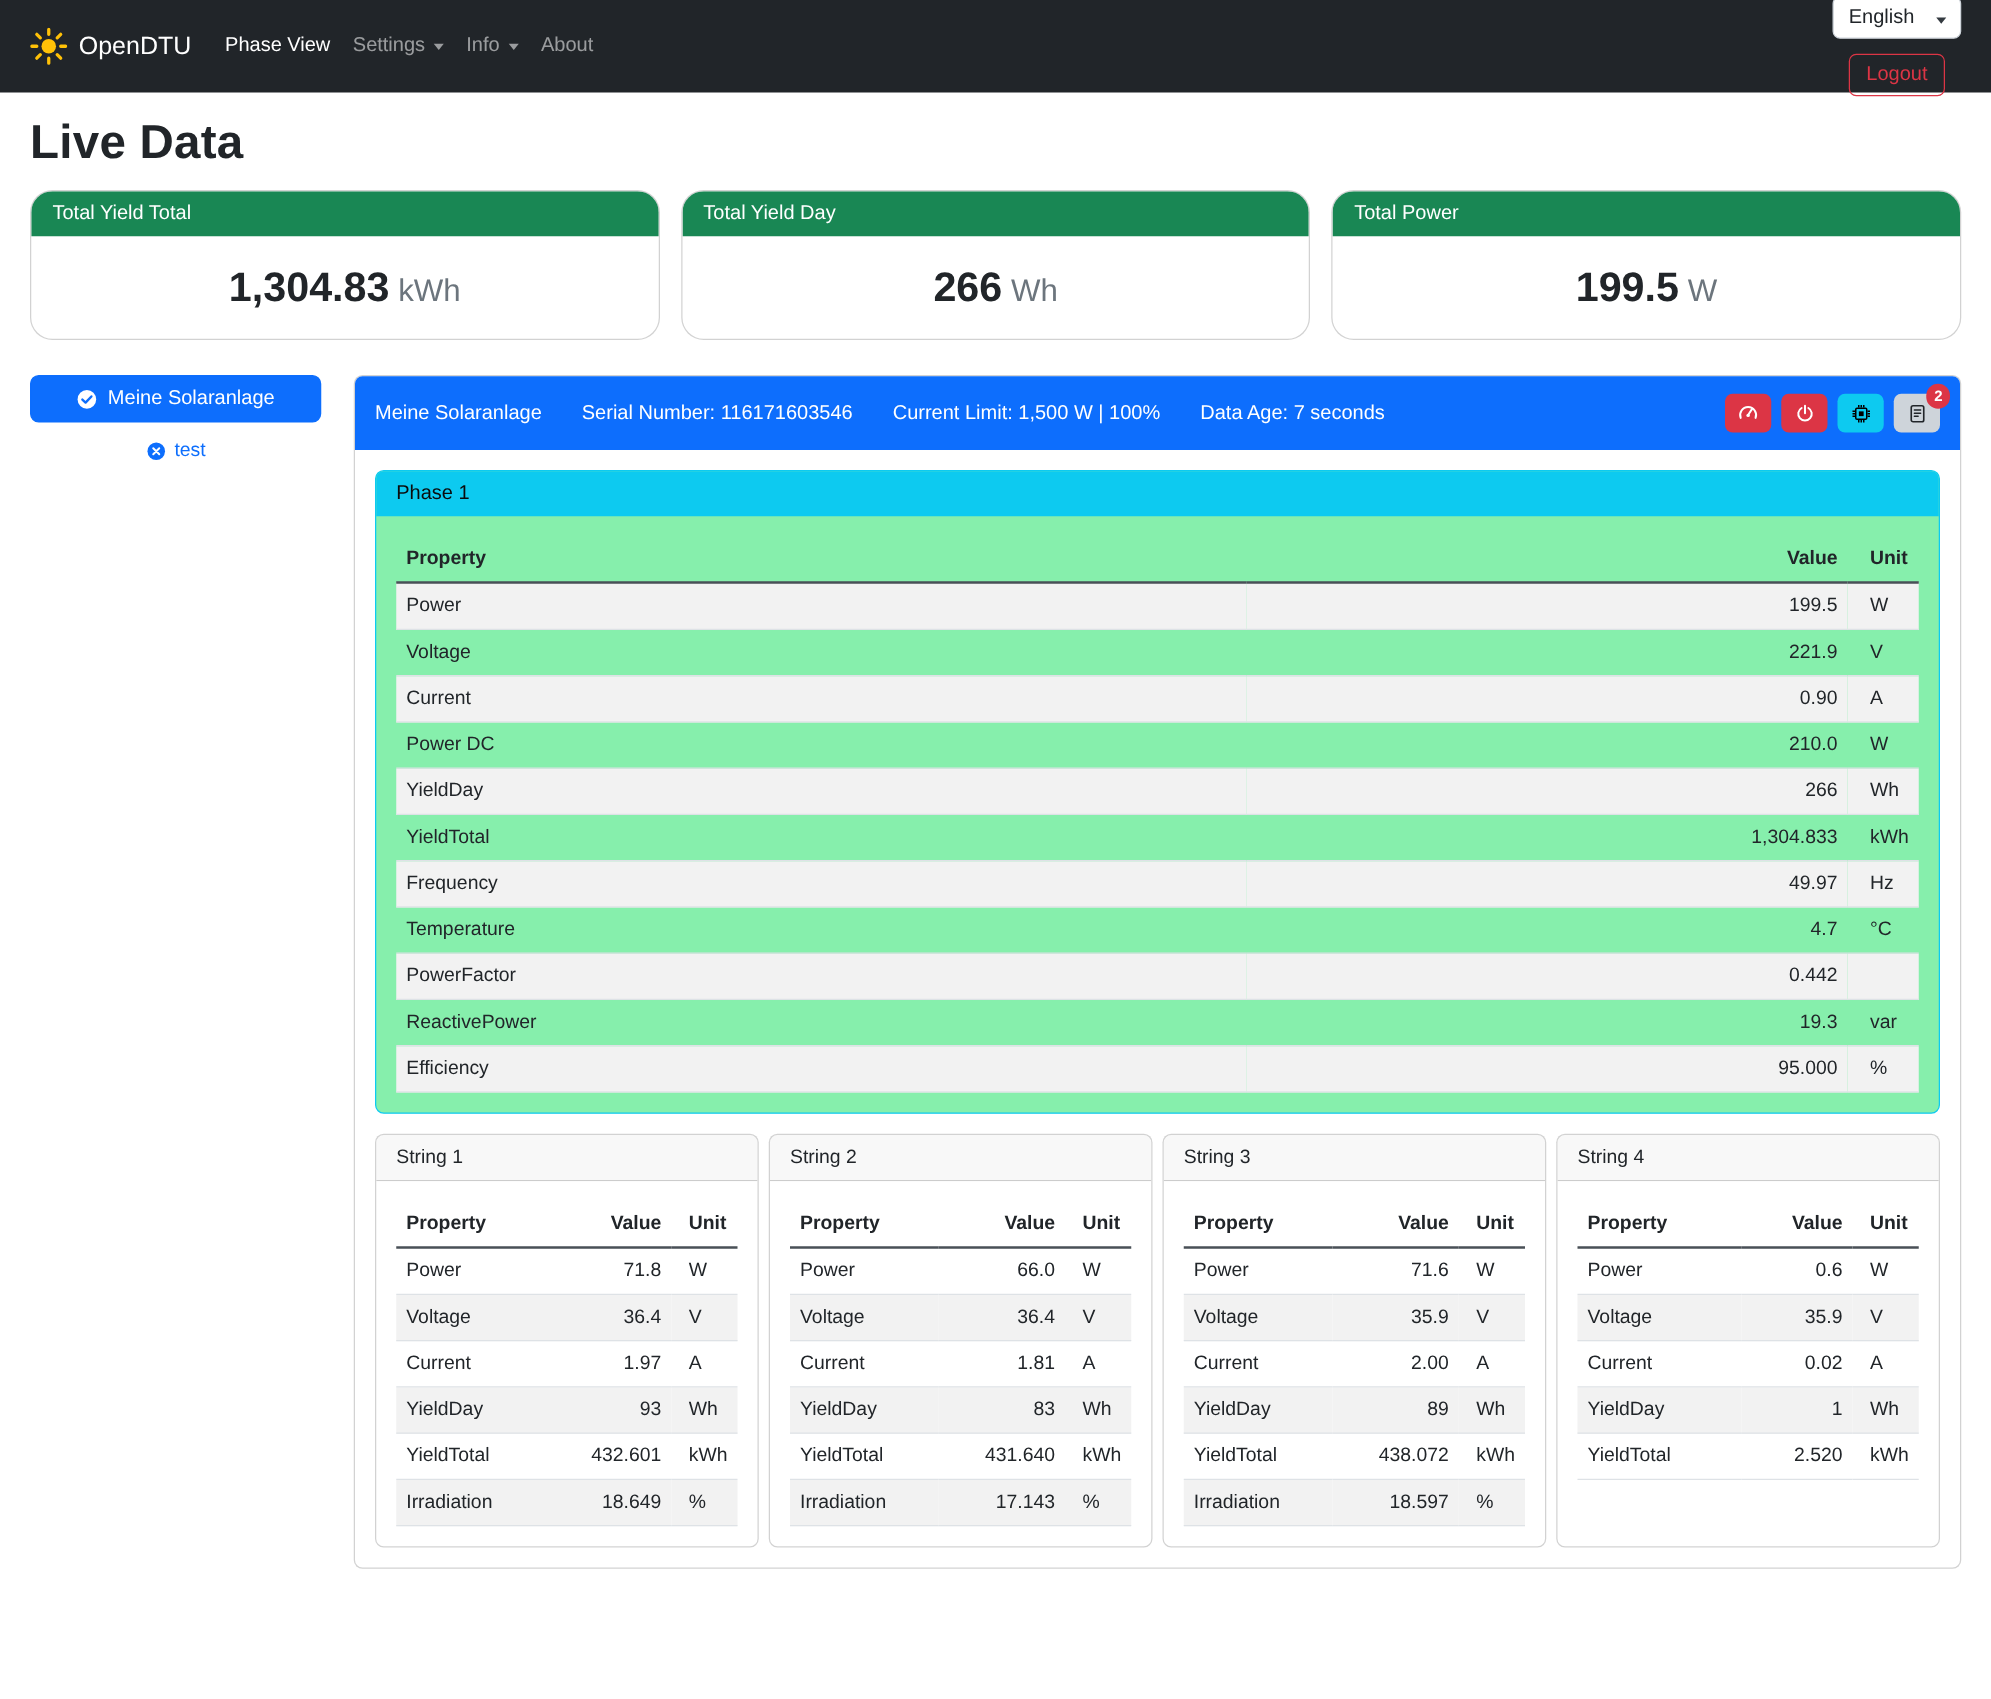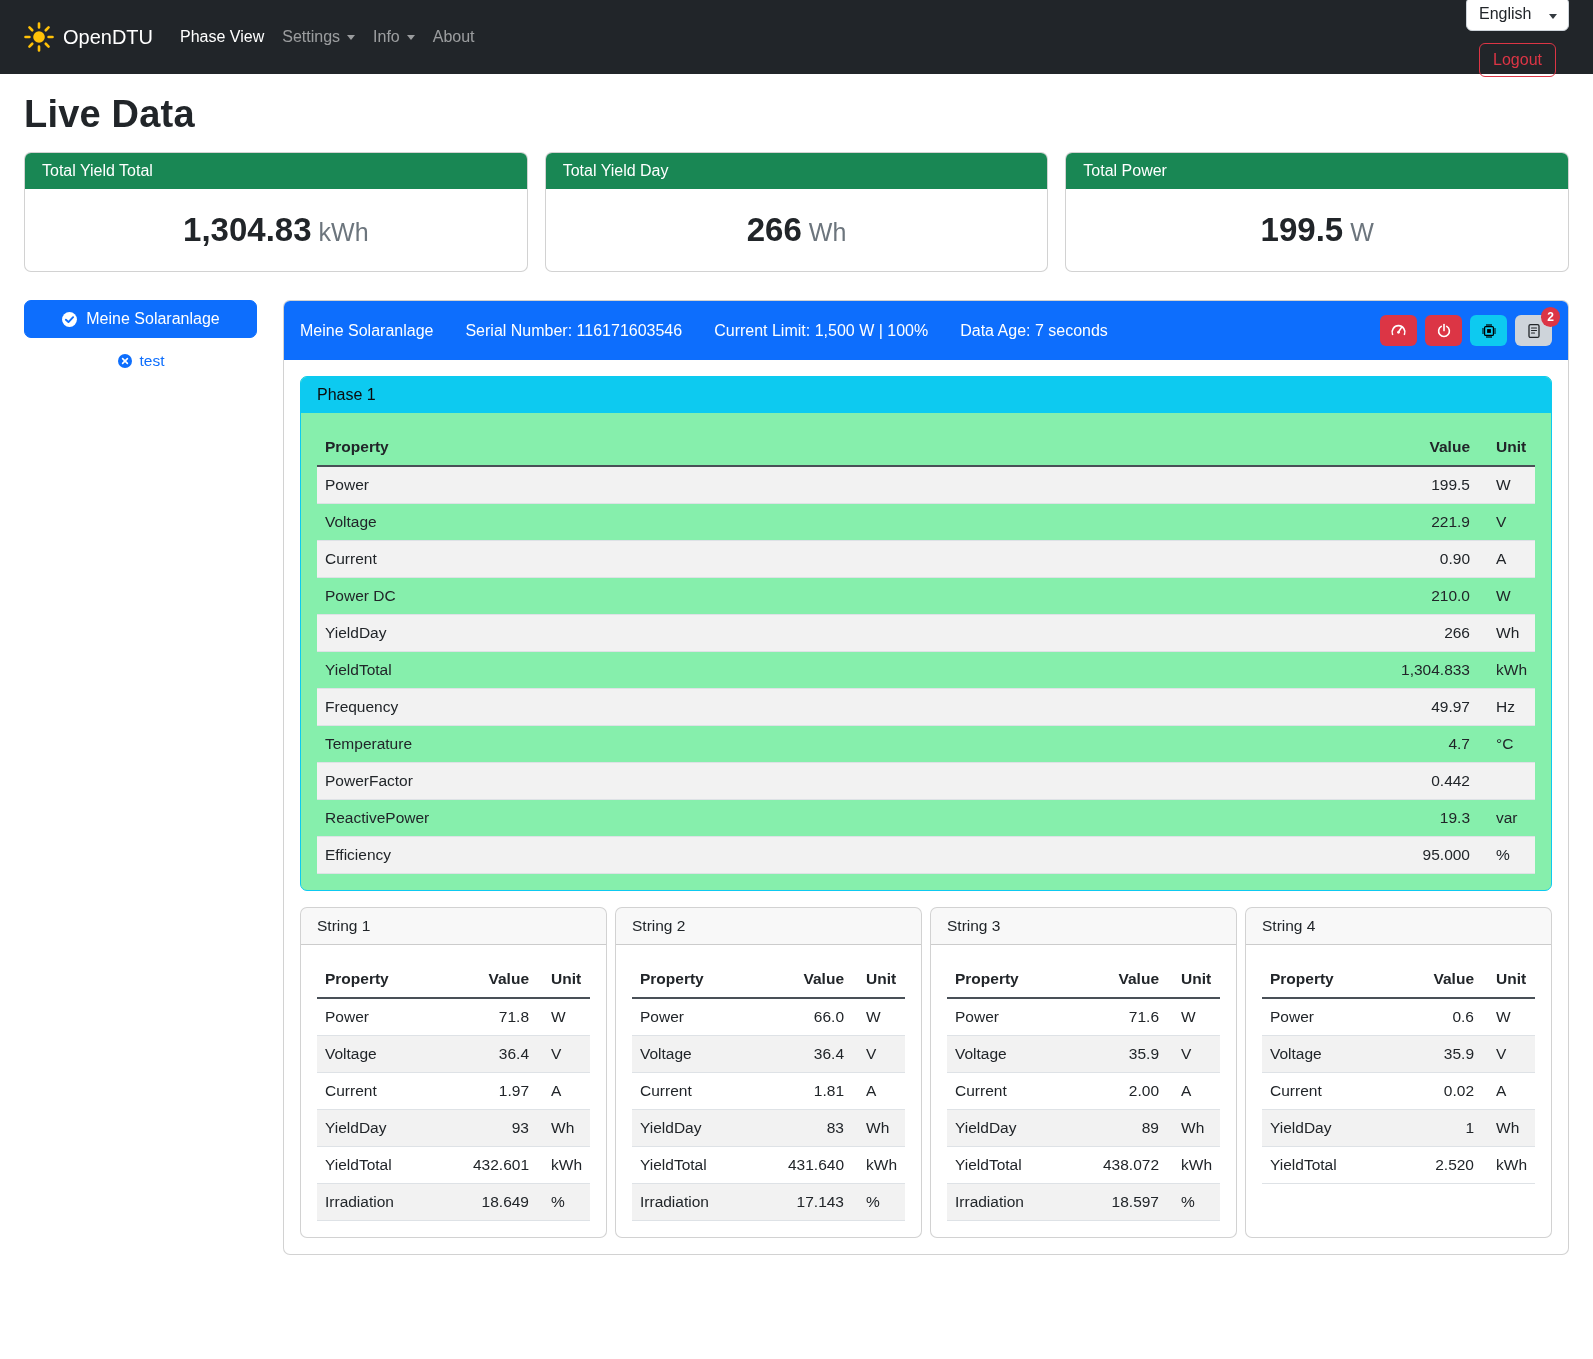--- a/index.html
+++ b/index.html
@@ -43,21 +43,21 @@
     background: transparent; color: #dc3545; border: 1px solid #dc3545; border-radius: 6px;
     font-size: 16px; padding: 7px 13px; cursor: pointer; font-family: inherit;
   }
 
   
   .container { padding: 0 24px 28px; margin-top: 11px; }
   h1.page-title { font-size: 38px; font-weight: 700; margin: 19px 0 16px; letter-spacing: .2px; }
 
   .cards-row { display: flex; gap: 17px; }
   .sum-card {
-    flex: 1; border: 1px solid rgba(0,0,0,.175); border-radius: 7px; overflow: hidden; background: #fff;
+    flex: 1; border: 1px solid rgba(0,0,0,.175); border-radius: 18px; overflow: hidden; background: #fff;
   }
   .sum-card-head { background: #198754; color: #fff; font-size: 16px; padding: 9px 17px; }
   .sum-card-body { text-align: center; padding: 22px 16px; }
   .sum-value { font-size: 33px; font-weight: 700; color: #212529; }
   .sum-unit { font-size: 25px; font-weight: 500; color: #6c757d; margin-left: 7px; }
 
   .content-row { display: flex; gap: 26px; margin-top: 28px; align-items: flex-start; }
 
   
   .sidebar { flex: 0 0 233px; }

